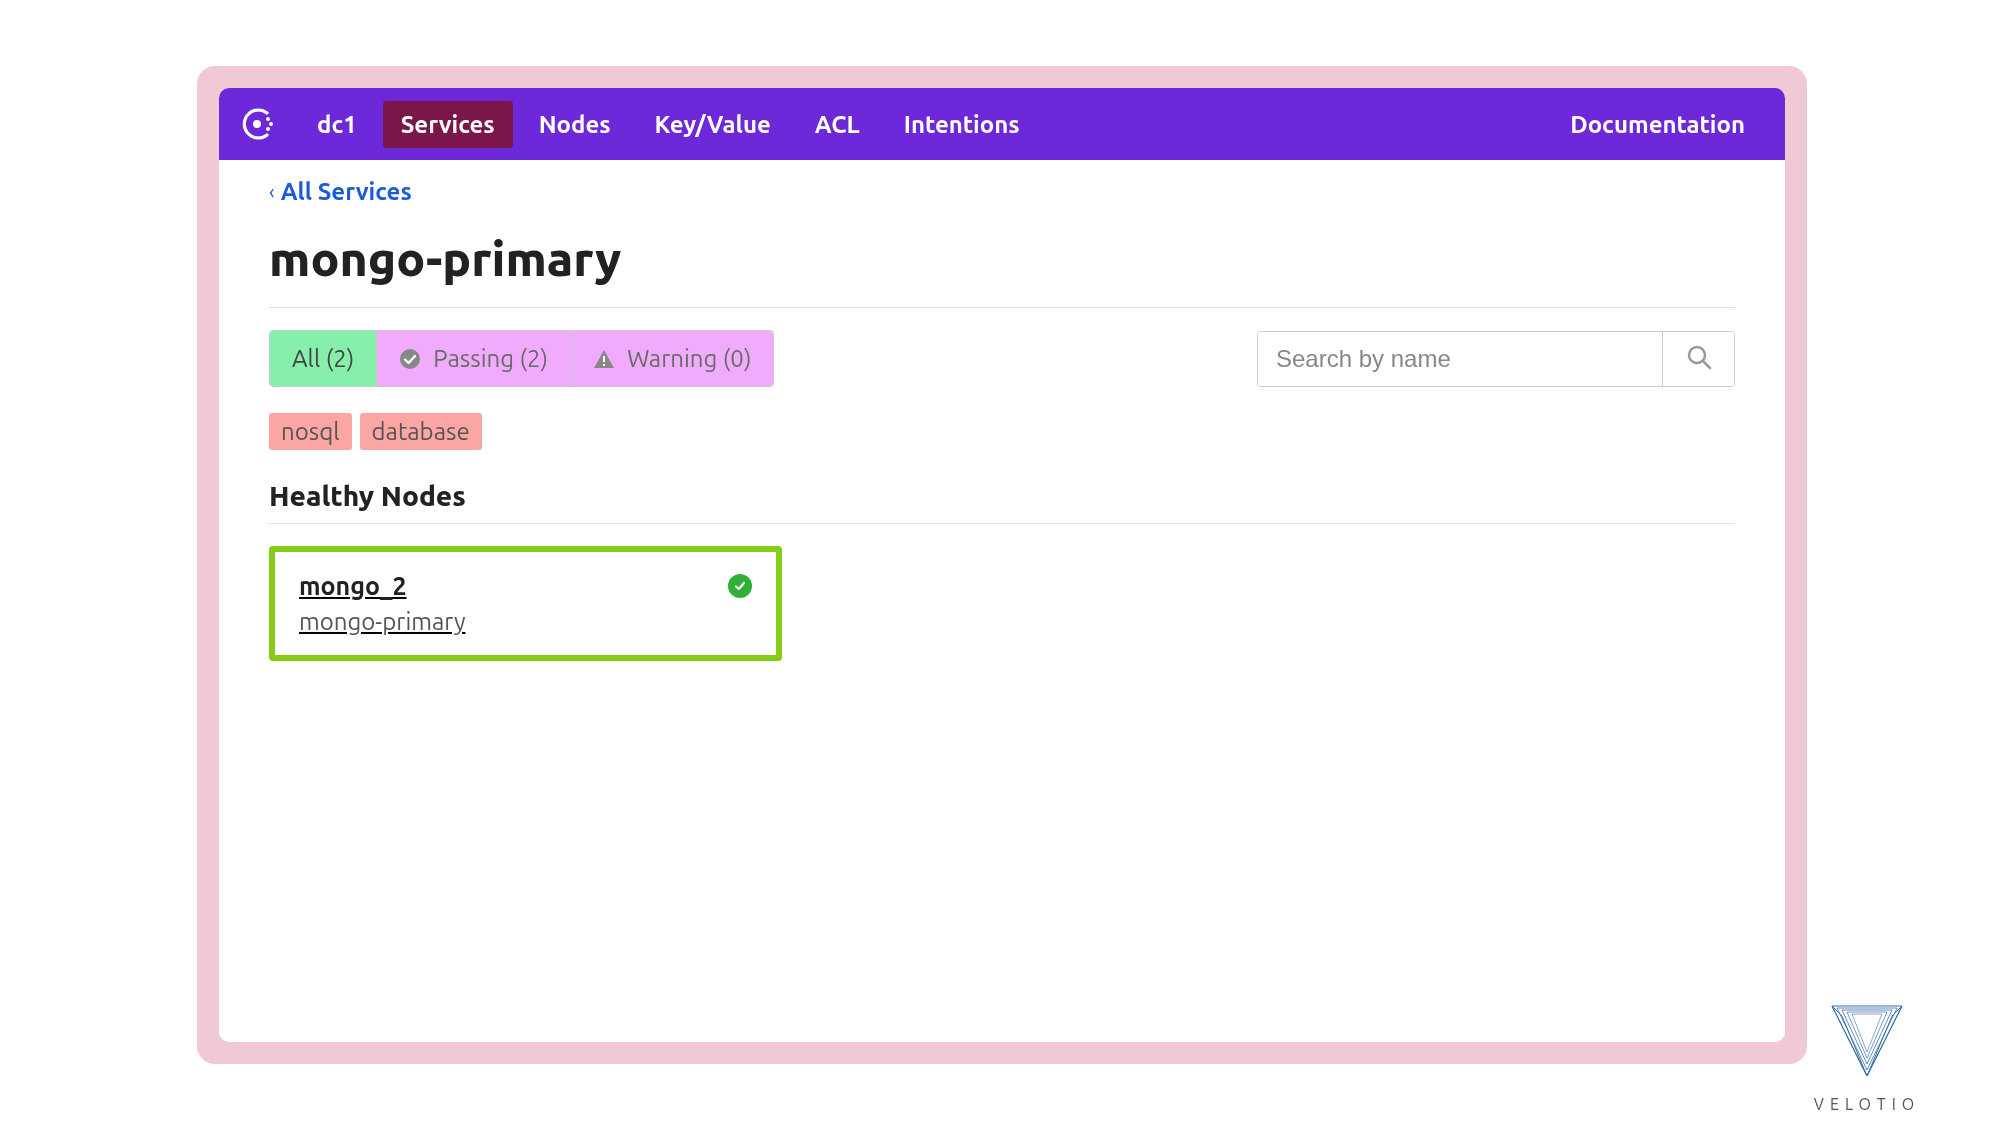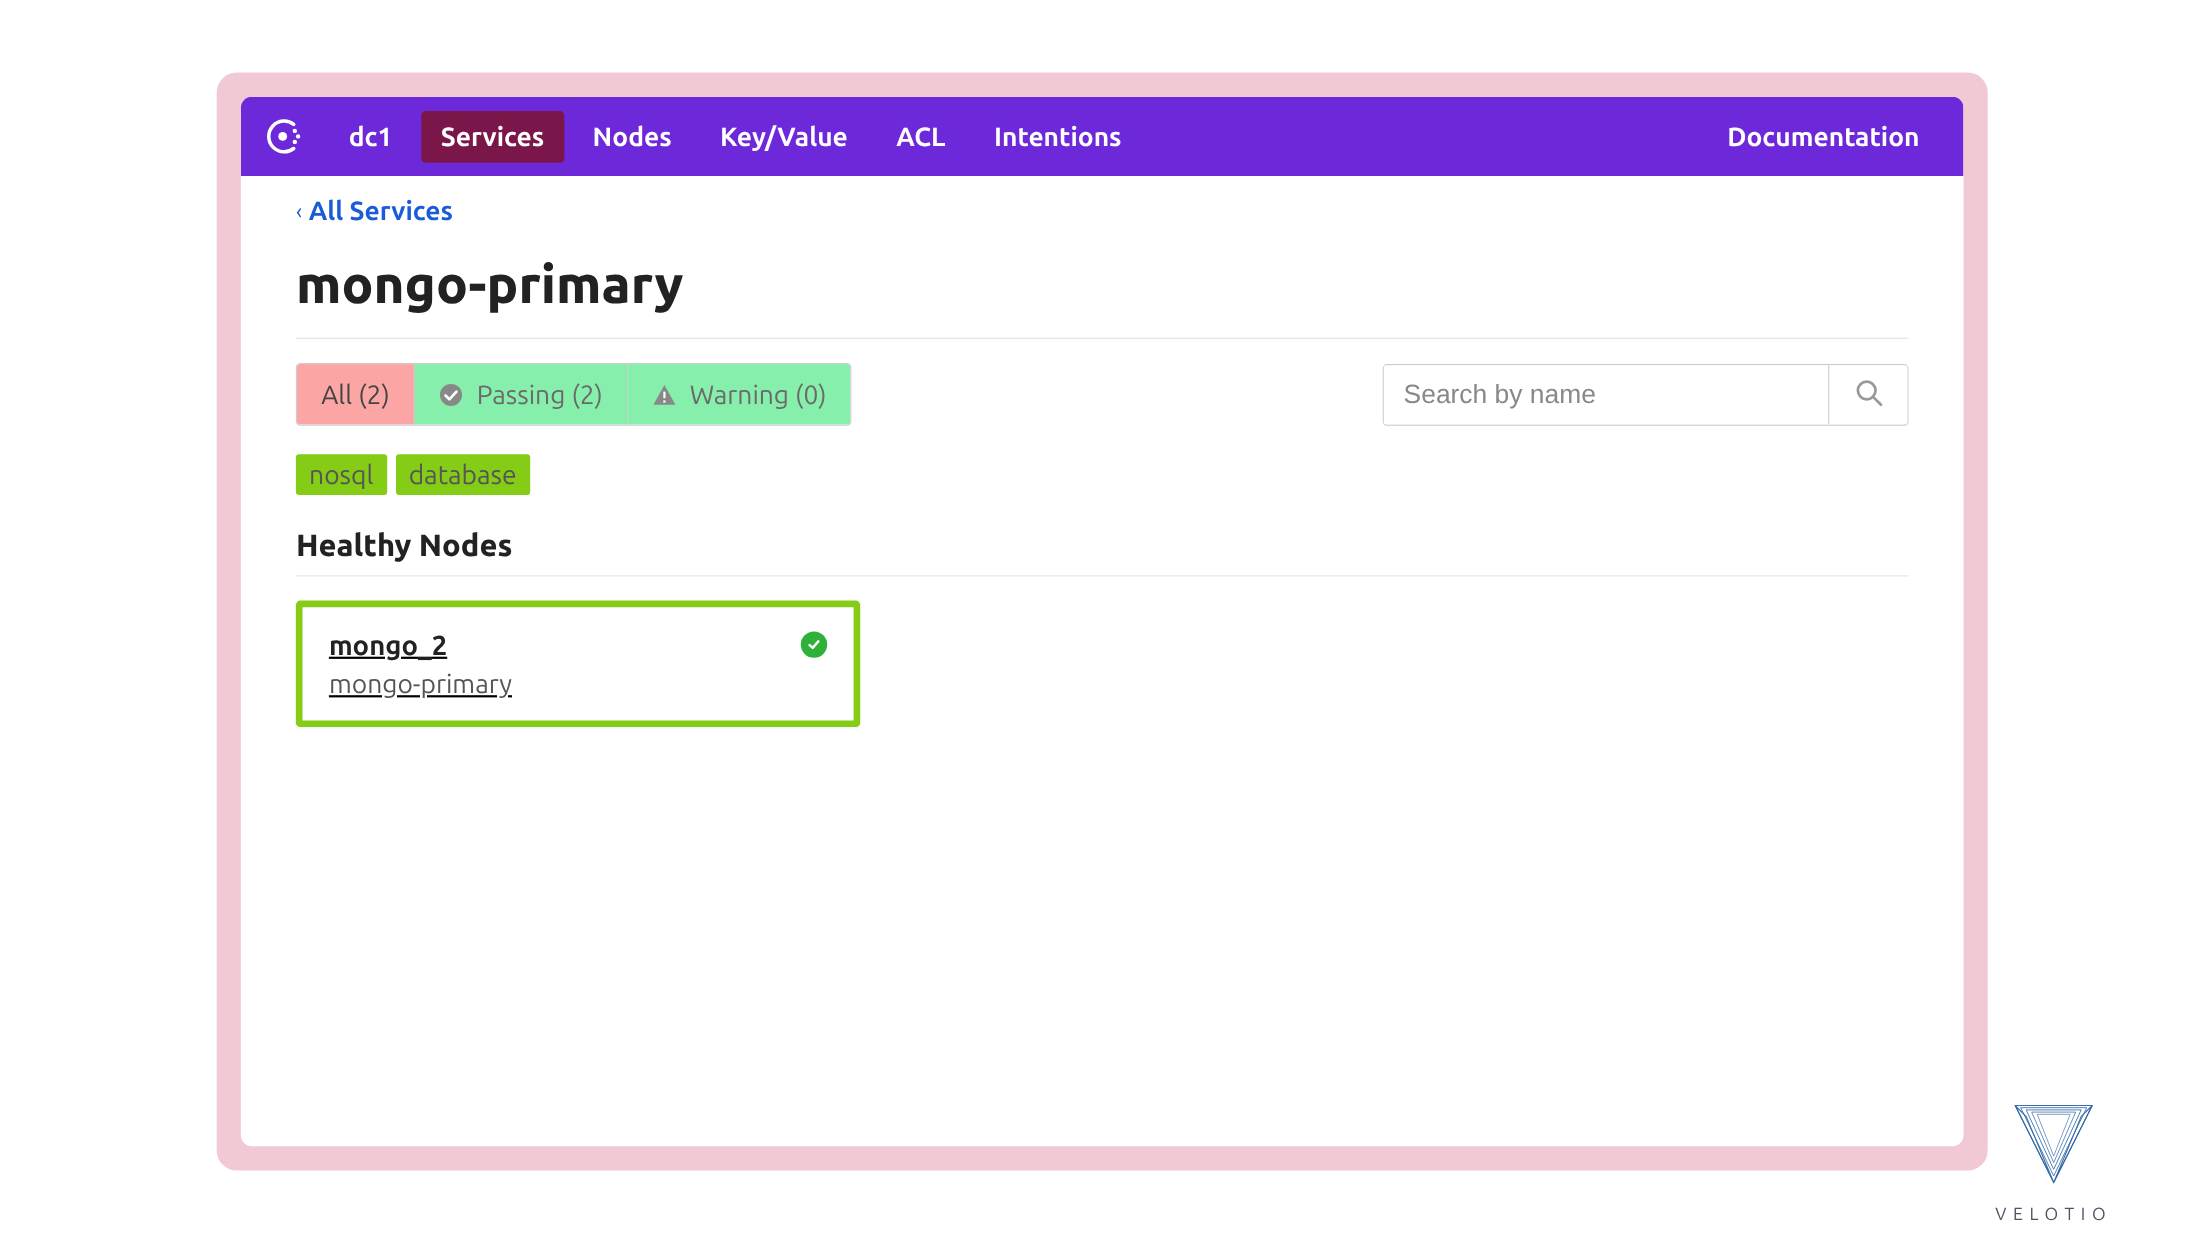--- a/index.html
+++ b/index.html
@@ -103,27 +103,27 @@
     }
     .filter-tab {
       padding: 14px 22px;
       font-size: 24px;
       color: #6a6a6a;
       cursor: pointer;
       display: flex;
       align-items: center;
       gap: 12px;
       border-right: 1px solid #ccc;
-      background: #86efac;
+      background: #f0abfc;
     }
     .filter-tab:last-child {
       border-right: none;
     }
     .filter-tab.selected {
-      background: #fca5a5;
+      background: #86efac;
       color: #444;
     }
     .filter-icon {
       width: 22px;
       height: 22px;
       display: inline-flex;
       align-items: center;
       justify-content: center;
     }
     .search-wrap {
@@ -153,21 +153,21 @@
       justify-content: center;
       cursor: pointer;
       background: #fff;
     }
     .tags {
       display: flex;
       gap: 8px;
       margin-bottom: 30px;
     }
     .tag {
-      background: #84cc16;
+      background: #fca5a5;
       color: #555;
       font-size: 24px;
       padding: 5px 12px;
       border-radius: 3px;
     }
     .section-title {
       font-size: 28px;
       font-weight: 800;
       color: #222;
       margin-bottom: 12px;

